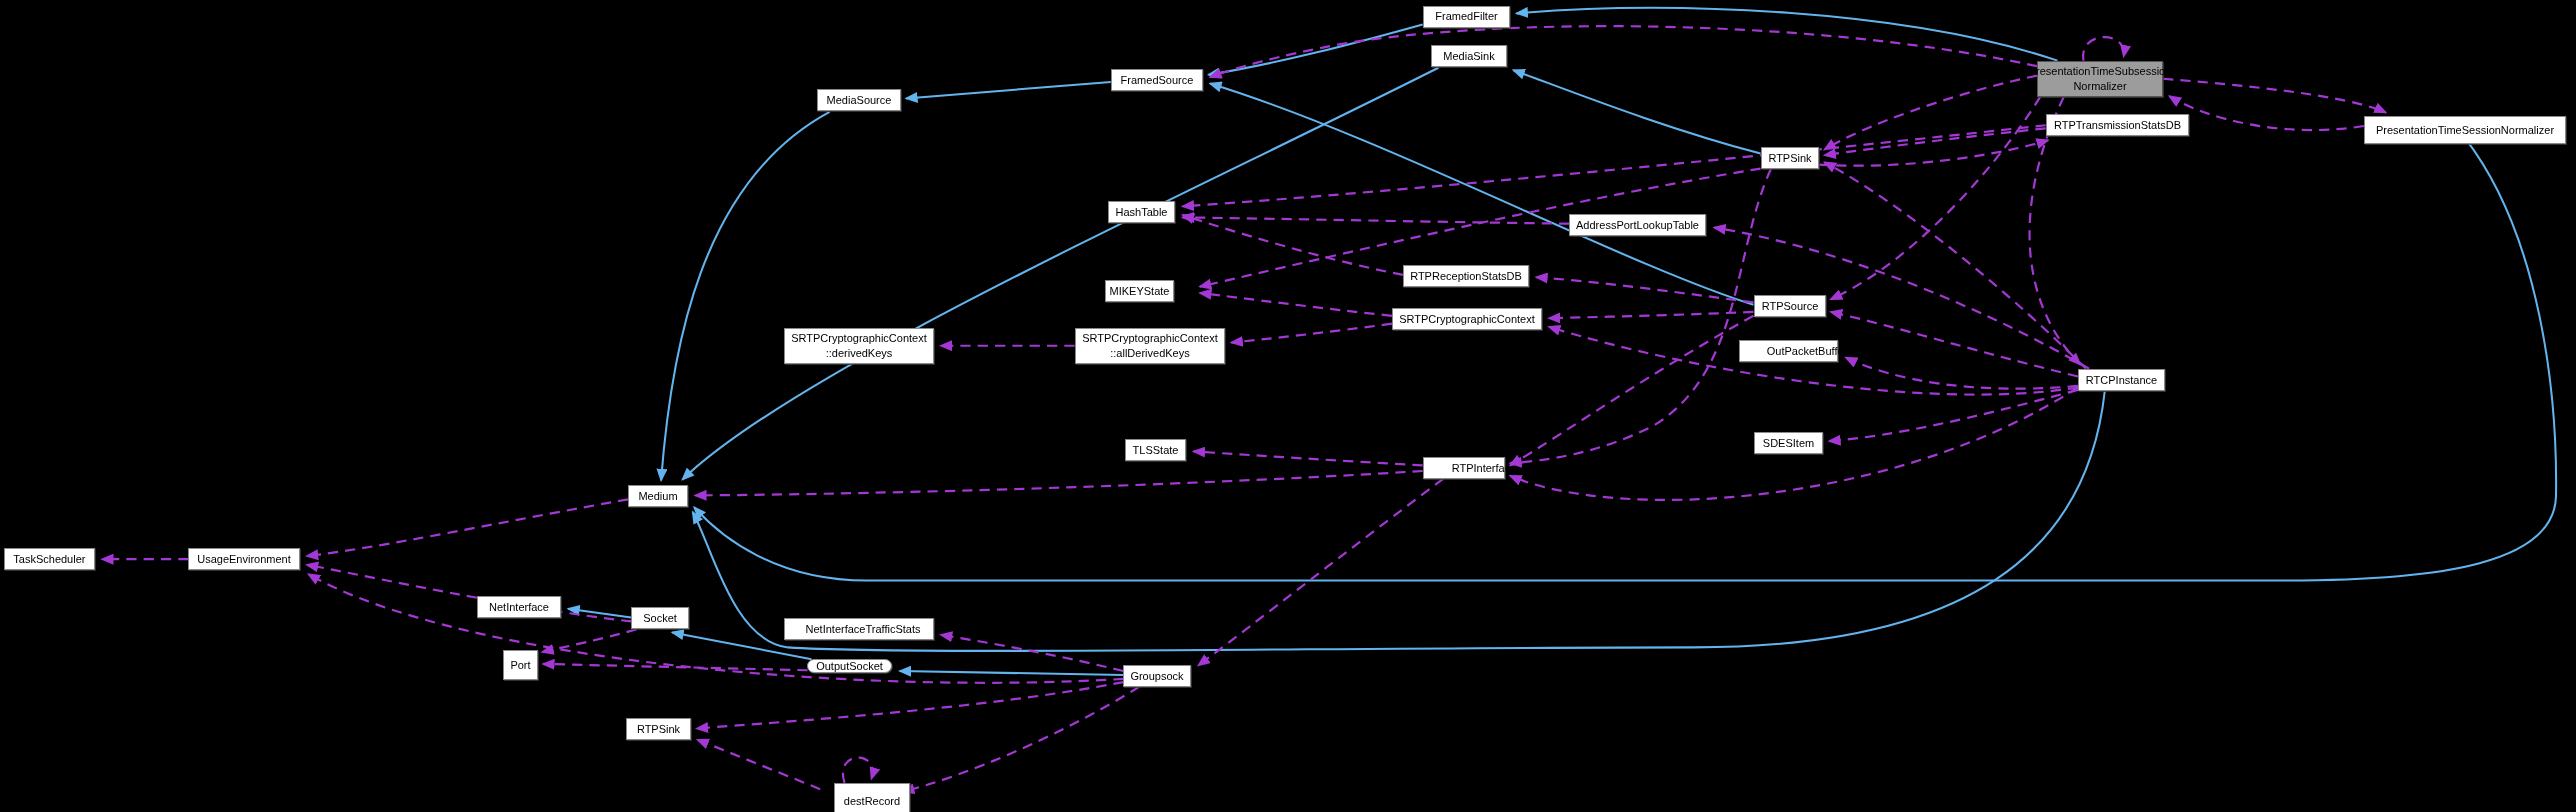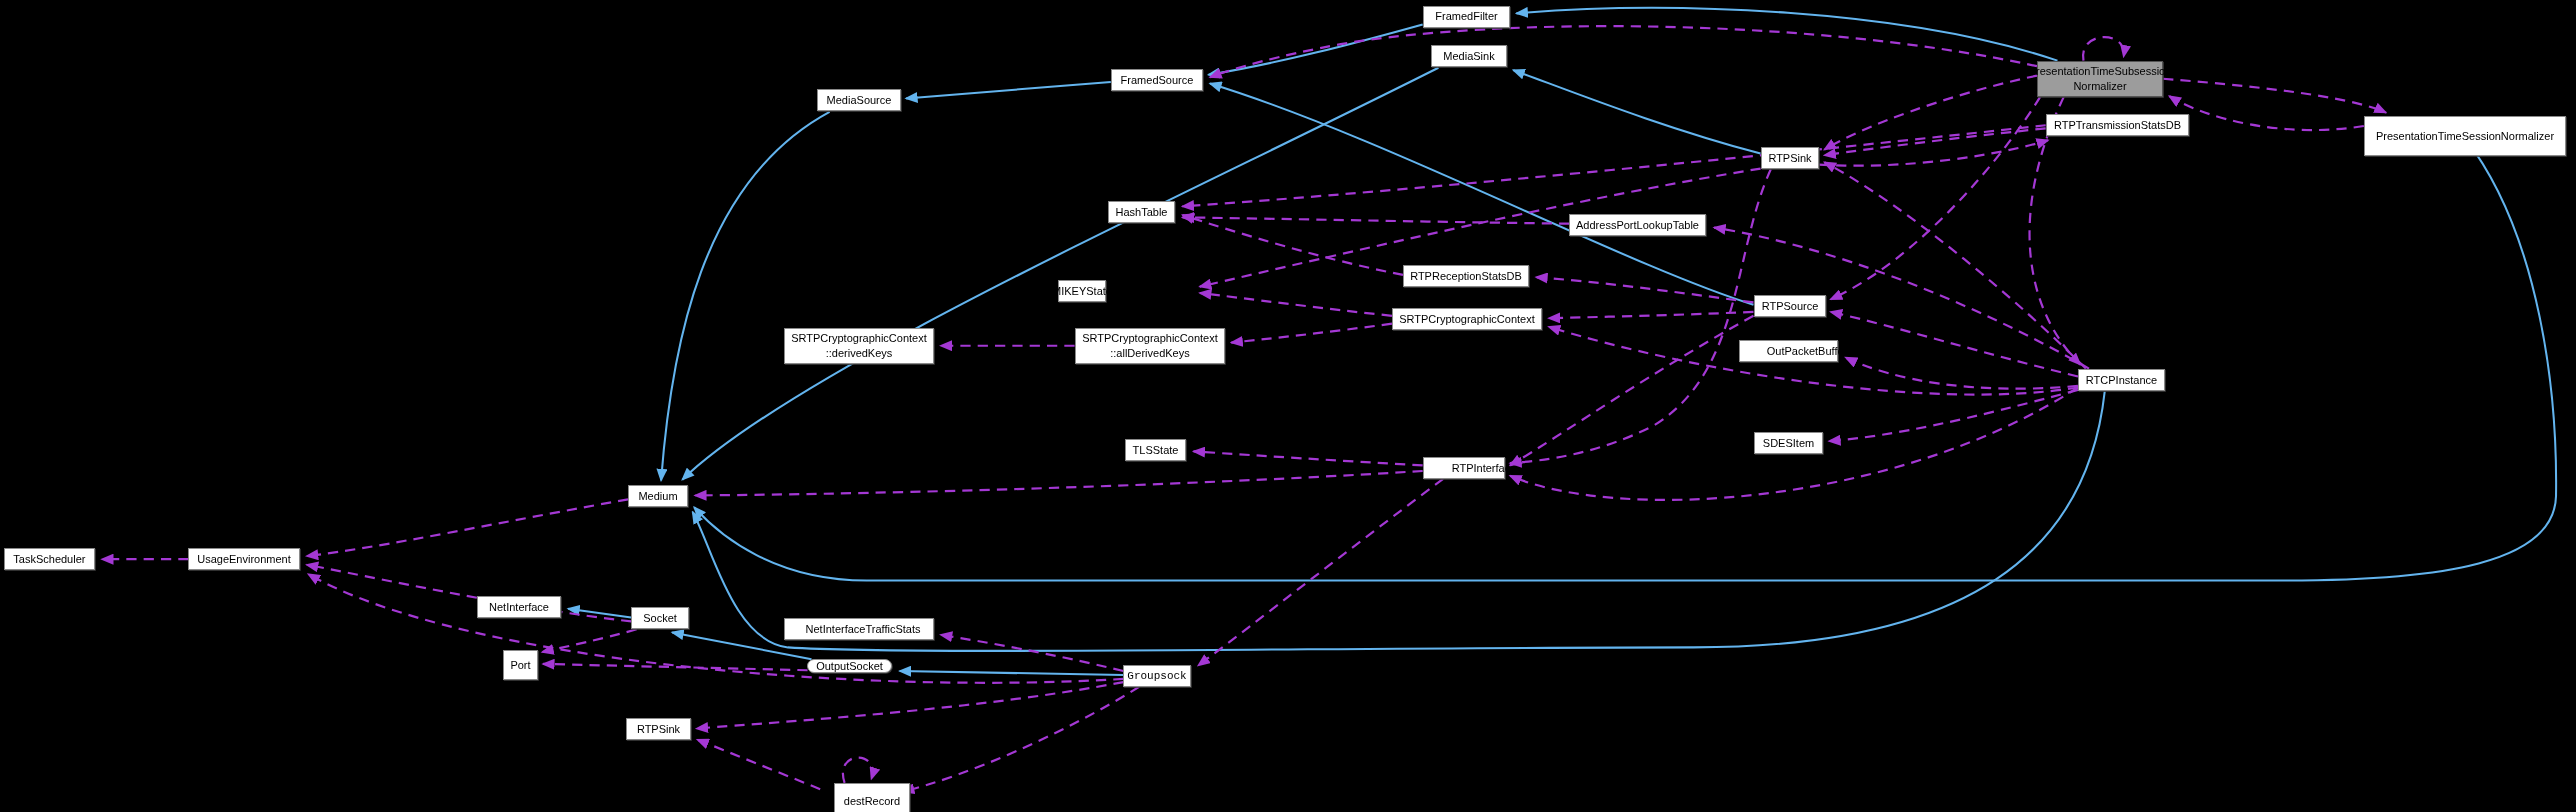--- a/index.html
+++ b/index.html
@@ -86,43 +86,43 @@
   <path class="edge usage" marker-end="url(#arrP)" d="M2586,84 C2300,22 1902,22 1702,56 C1622,71 1572,85 1536,98"></path>
 </svg>
 
   <div class="node" style="left:1423px;top:5.5px;width:87px;height:22px;">FramedFilter</div>
   <div class="node" style="left:1431px;top:45px;width:76px;height:22px;">MediaSink</div>
   <div class="node highlight" style="left:2037px;top:61px;width:126px;height:36px;">PresentationTimeSubsession
 Normalizer</div>
   <div class="node" style="left:1111px;top:69px;width:92px;height:22px;">FramedSource</div>
   <div class="node" style="left:817px;top:89px;width:84px;height:22px;">MediaSource</div>
   <div class="node" style="left:2046px;top:114px;width:143px;height:22px;">RTPTransmissionStatsDB</div>
-  <div class="node" style="left:2364px;top:116px;width:202px;height:40px;">PresentationTimeSessionNormalizer</div>
+  <div class="node" style="left:2364px;top:116px;width:202px;height:28px;">PresentationTimeSessionNormalizer</div>
   <div class="node" style="left:1761px;top:147px;width:58px;height:22px;">RTPSink</div>
   <div class="node" style="left:1108px;top:201px;width:67px;height:22px;">HashTable</div>
   <div class="node" style="left:1569px;top:214px;width:137px;height:22px;">AddressPortLookupTable</div>
   <div class="node" style="left:1403px;top:265px;width:126px;height:22px;">RTPReceptionStatsDB</div>
-  <div class="node" style="left:1058px;top:280px;width:48px;height:22px;">MIKEYState</div>
+  <div class="node" style="left:1105px;top:280px;width:69px;height:22px;">MIKEYState</div>
   <div class="node" style="left:1754px;top:295px;width:72px;height:22px;">RTPSource</div>
   <div class="node" style="left:1392px;top:308px;width:150px;height:22px;">SRTPCryptographicContext</div>
   <div class="node" style="left:1739px;top:340px;width:99px;height:22px;padding-left:37px;">OutPacketBuffer</div>
   <div class="node" style="left:784px;top:328px;width:150px;height:36px;">SRTPCryptographicContext
 ::derivedKeys</div>
   <div class="node" style="left:1075px;top:328px;width:150px;height:36px;">SRTPCryptographicContext
 ::allDerivedKeys</div>
   <div class="node" style="left:2078px;top:369px;width:87px;height:22px;">RTCPInstance</div>
   <div class="node" style="left:1754px;top:432px;width:69px;height:22px;">SDESItem</div>
   <div class="node" style="left:1125px;top:439px;width:61px;height:22px;">TLSState</div>
   <div class="node" style="left:1423px;top:457px;width:82px;height:22px;padding-left:40px;">RTPInterface</div>
   <div class="node" style="left:628px;top:485px;width:60px;height:22px;">Medium</div>
   <div class="node" style="left:3.9px;top:548px;width:91px;height:22px;">TaskScheduler</div>
   <div class="node" style="left:188px;top:548px;width:112px;height:22px;">UsageEnvironment</div>
   <div class="node" style="left:477px;top:596px;width:84px;height:22px;">NetInterface</div>
   <div class="node" style="left:631px;top:607px;width:58px;height:22px;">Socket</div>
   <div class="node" style="left:784px;top:618px;width:150px;height:22px;padding-left:8px;">NetInterfaceTrafficStats</div>
   <div class="node" style="left:503px;top:650px;width:35px;height:30px;">Port</div>
   <div class="node" style="left:807px;top:659px;width:85px;height:14px;border-radius:9px;">OutputSocket</div>
-  <div class="node" style="left:1123px;top:665px;width:68px;height:22px;font-family:Liberation Mono, monospace;">Groupsock</div>
+  <div class="node" style="left:1123px;top:665px;width:68px;height:22px;">Groupsock</div>
   <div class="node" style="left:626px;top:718px;width:65px;height:22px;">RTPSink</div>
   <div class="node" style="left:820px;top:783px;width:76px;height:36px;margin-left:14px;">destRecord</div>
 
 </div>
 
 
 </body></html>

